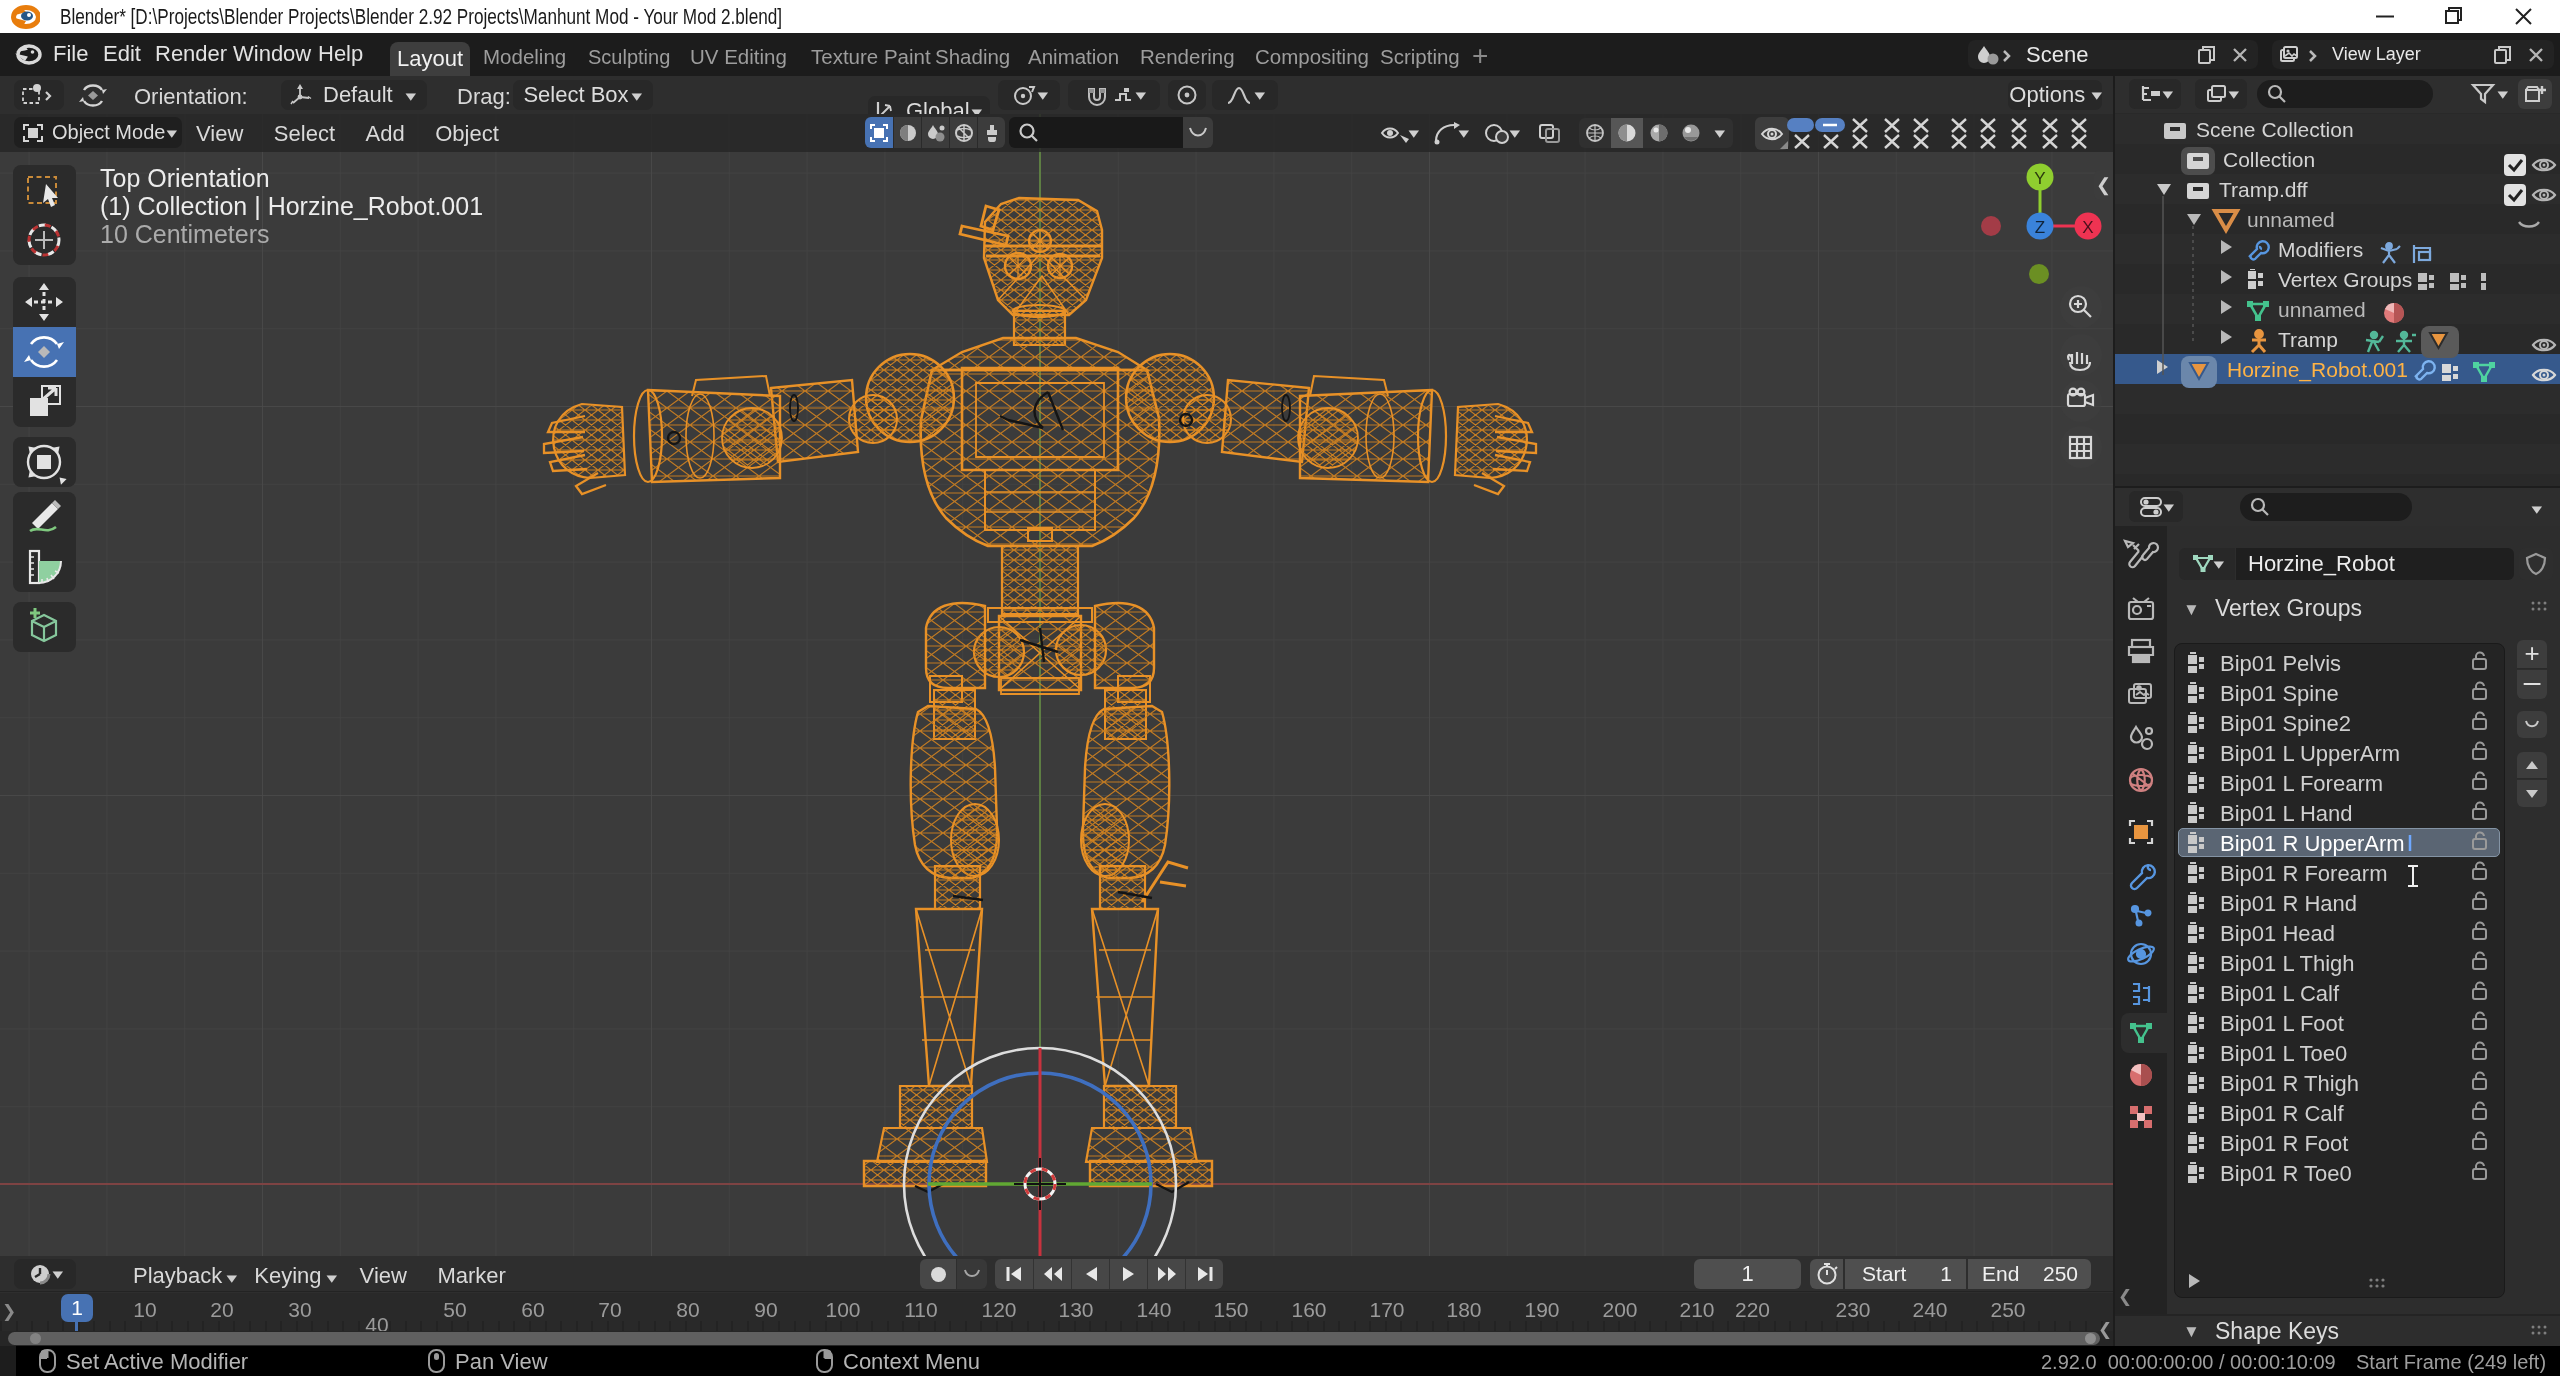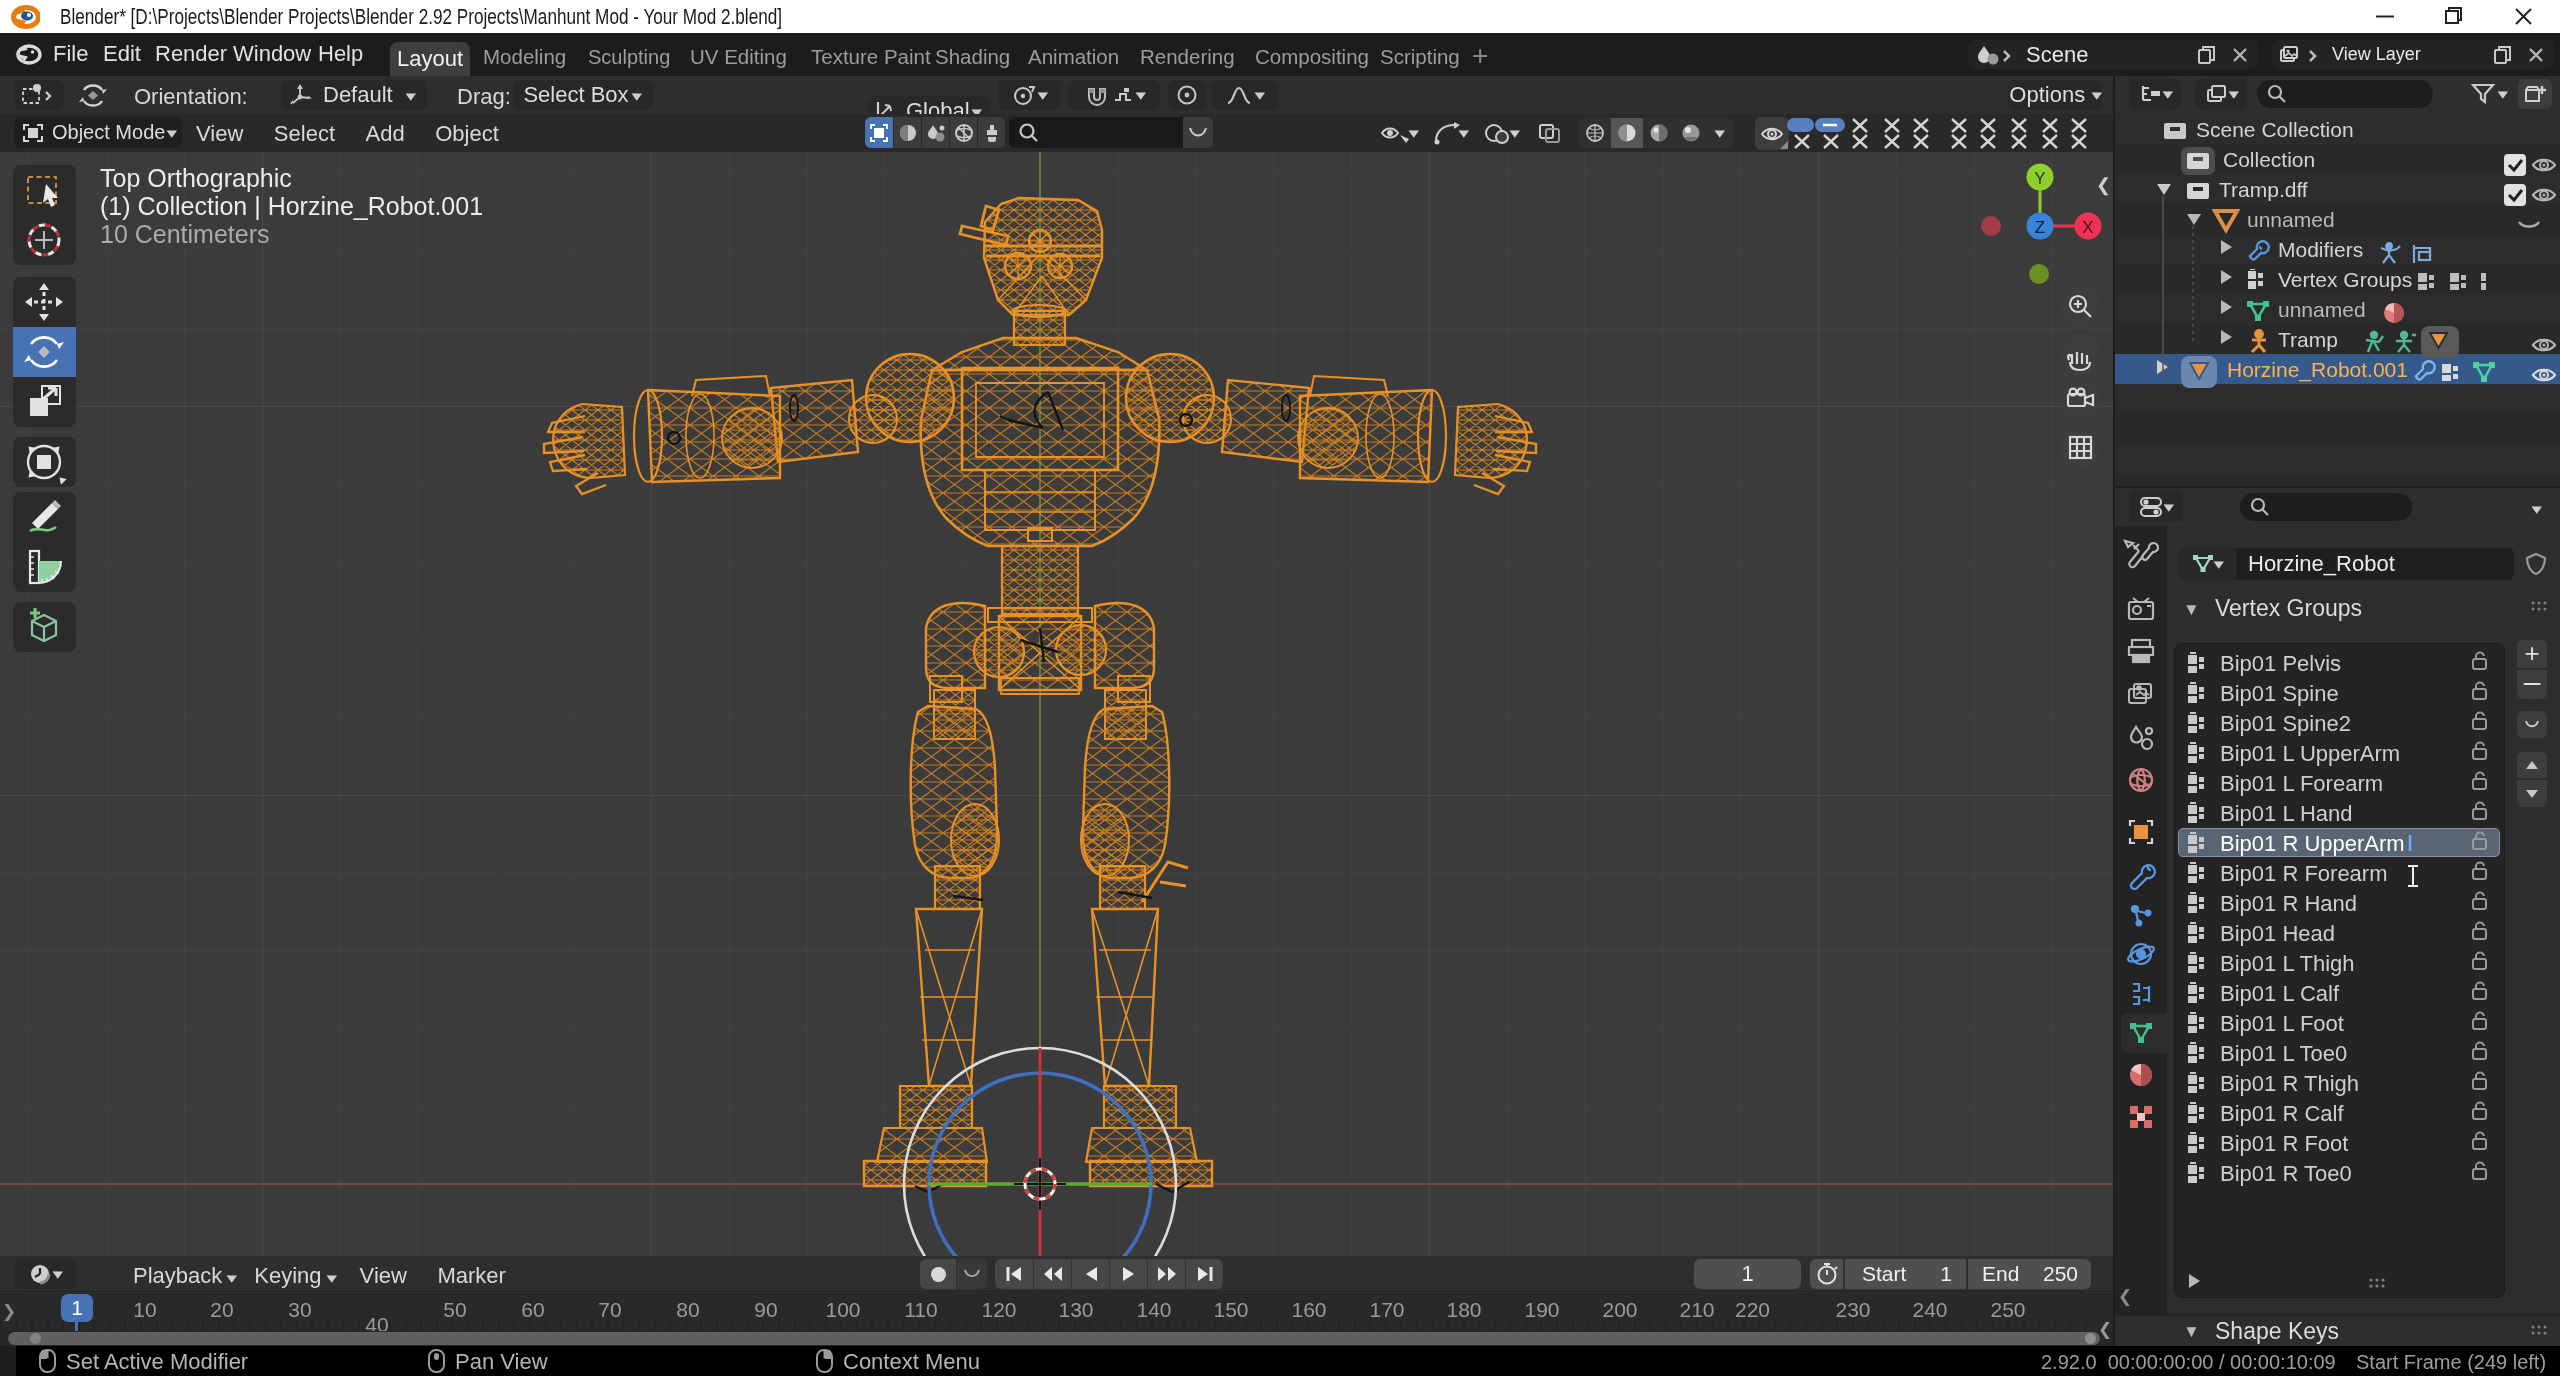--- a/index.html
+++ b/index.html
@@ -440,21 +440,21 @@
             <path d="M127,21 l14,13 m0,-13 l-14,13"></path>
           <path d="M165,21 l14,13 m0,-13 l-14,13"></path>
             <path d="M194,21 l14,13 m0,-13 l-14,13"></path>
             <path d="M225,21 l14,13 m0,-13 l-14,13"></path>
             <path d="M256,21 l14,13 m0,-13 l-14,13"></path>
             <path d="M285,21 l14,13 m0,-13 l-14,13"></path>
         </g>
       </svg>
     </div>
 
-    <div class="abs" style="left:100px;top:50px;font-size:25px;color:#ececec;">Top Orthographic</div>
+    <div class="abs" style="left:100px;top:50px;font-size:25px;color:#ececec;">Top Orientation</div>
     <div class="abs" style="left:100px;top:78px;font-size:25px;color:#ececec;">(1) Collection | Horzine_Robot.001</div>
     <div class="abs" style="left:100px;top:106px;font-size:25px;color:#ababab;">10 Centimeters</div>
 
     <div class="abs" style="left:13px;top:51px;width:63px;height:100px;background:#2b2b2b;border-radius:8px;"></div>
     <div class="abs" style="left:13px;top:163px;width:63px;height:150px;background:#2b2b2b;border-radius:8px;"></div>
     <div class="abs" style="left:13px;top:213px;width:63px;height:50px;background:#4772b3;"></div>
     <div class="abs" style="left:13px;top:323px;width:63px;height:50px;background:#2b2b2b;border-radius:8px;"></div>
     <div class="abs" style="left:13px;top:378px;width:63px;height:100px;background:#2b2b2b;border-radius:8px;"></div>
     <div class="abs" style="left:13px;top:488px;width:63px;height:50px;background:#2b2b2b;border-radius:8px;"></div>
     <svg class="abs" style="left:13px;top:51px;" width="63" height="545" viewBox="0 0 63 545">

